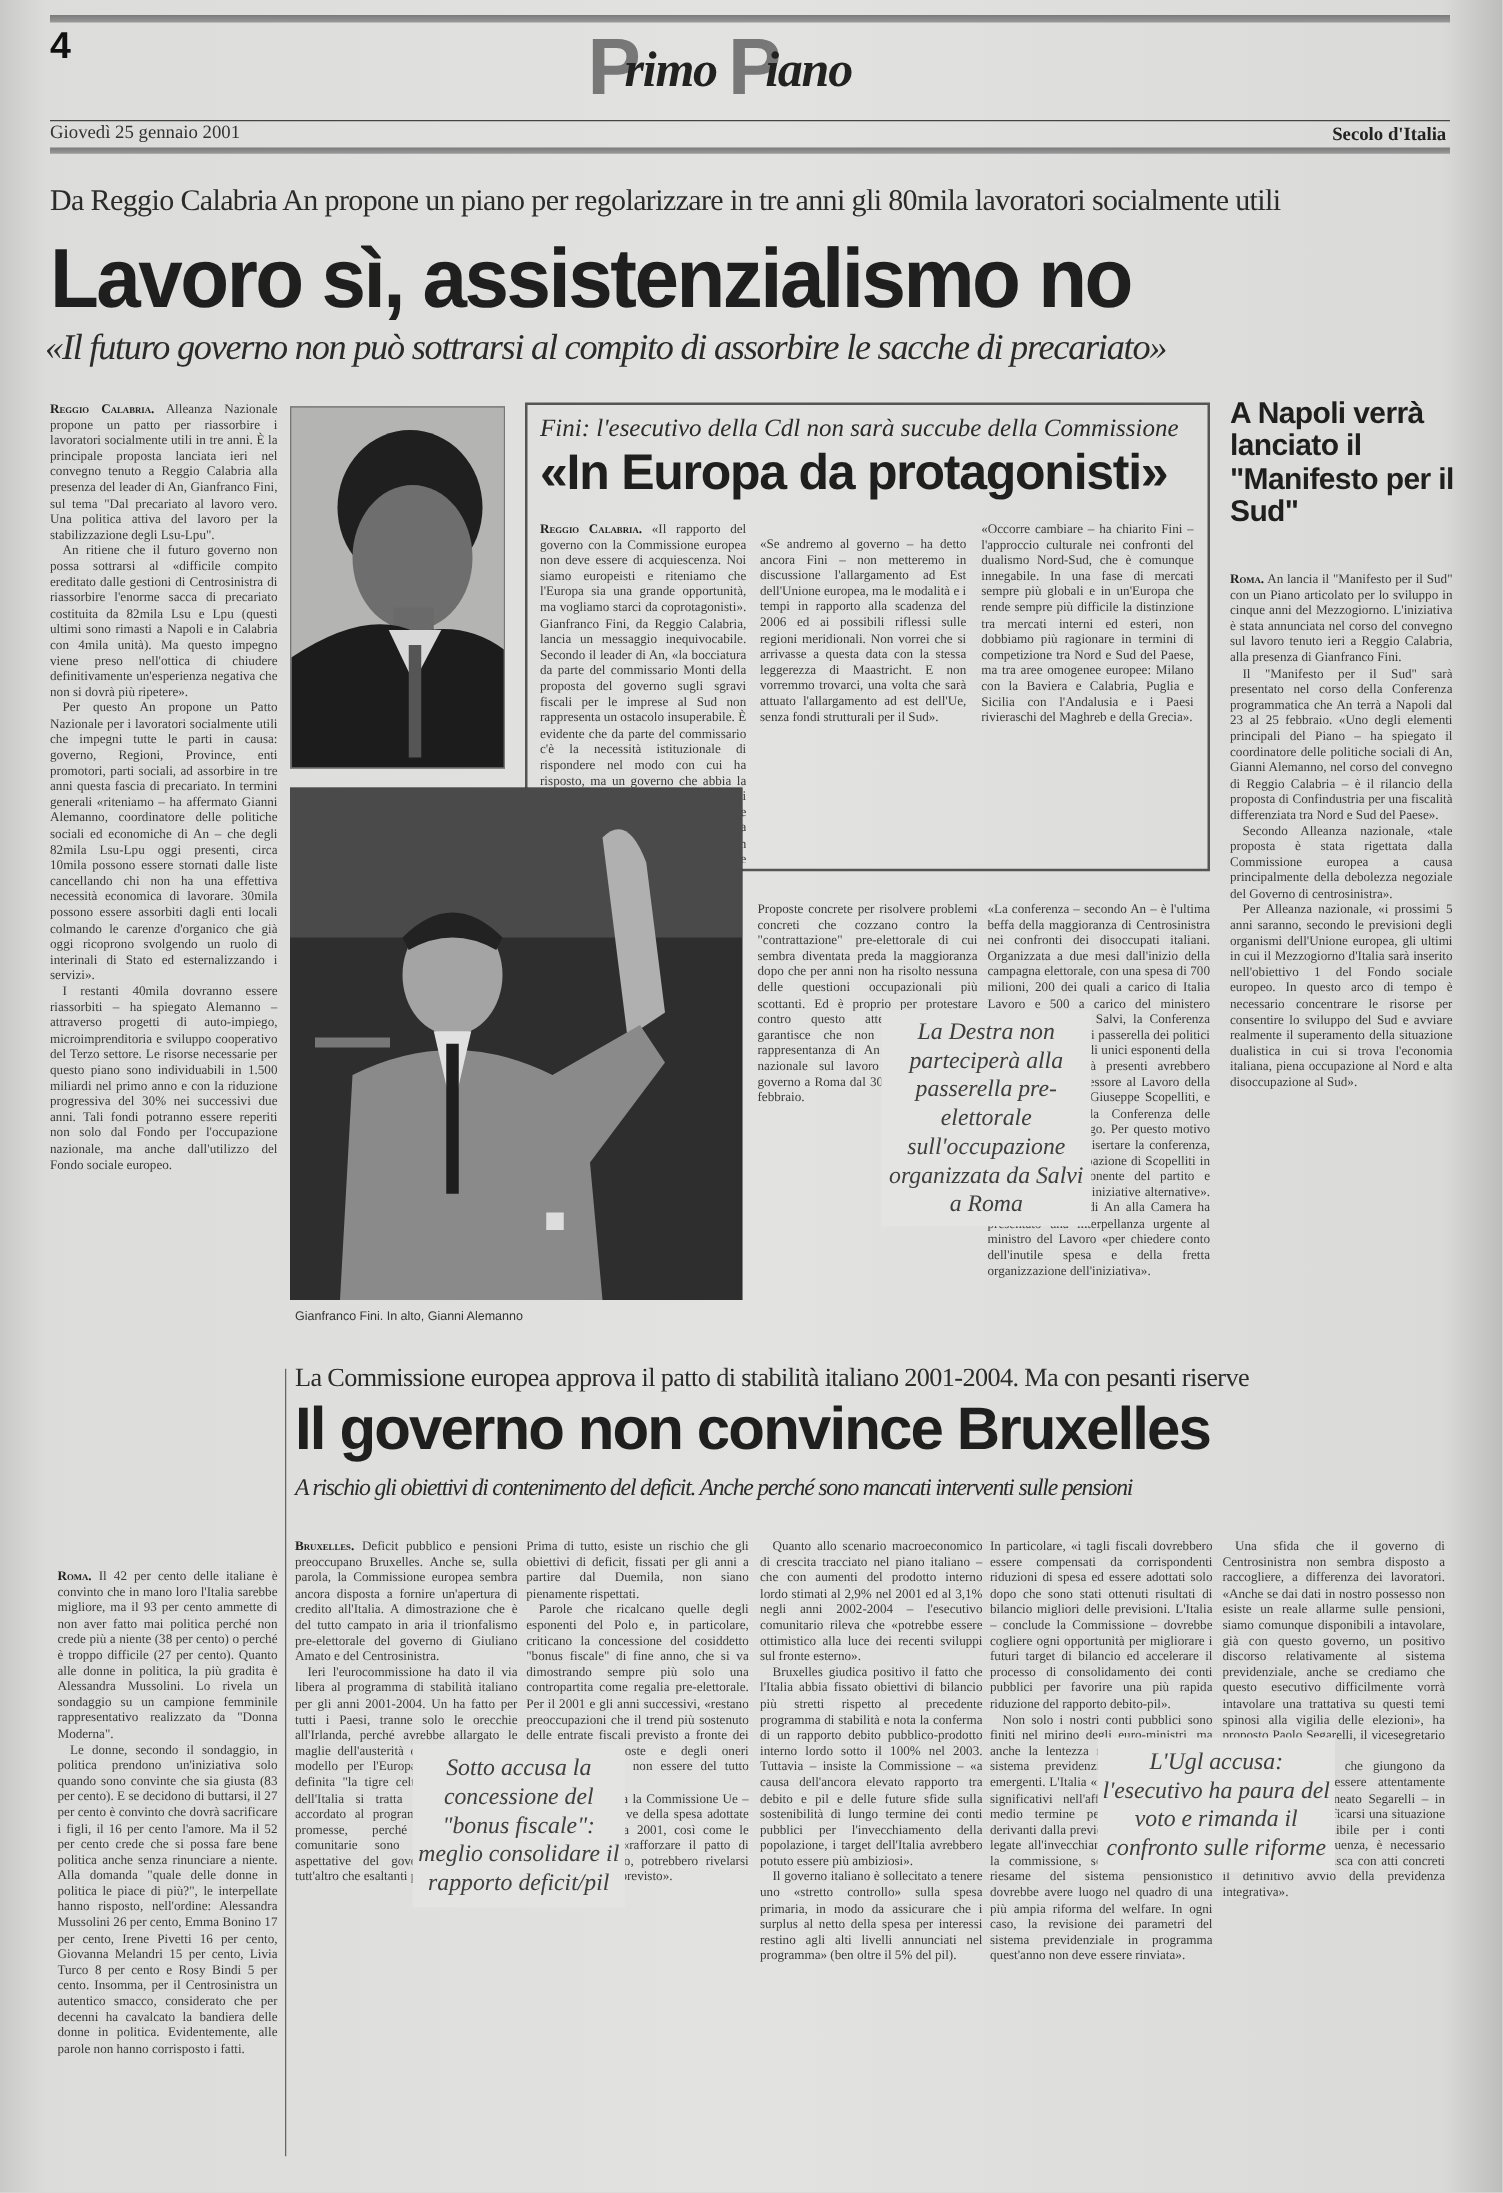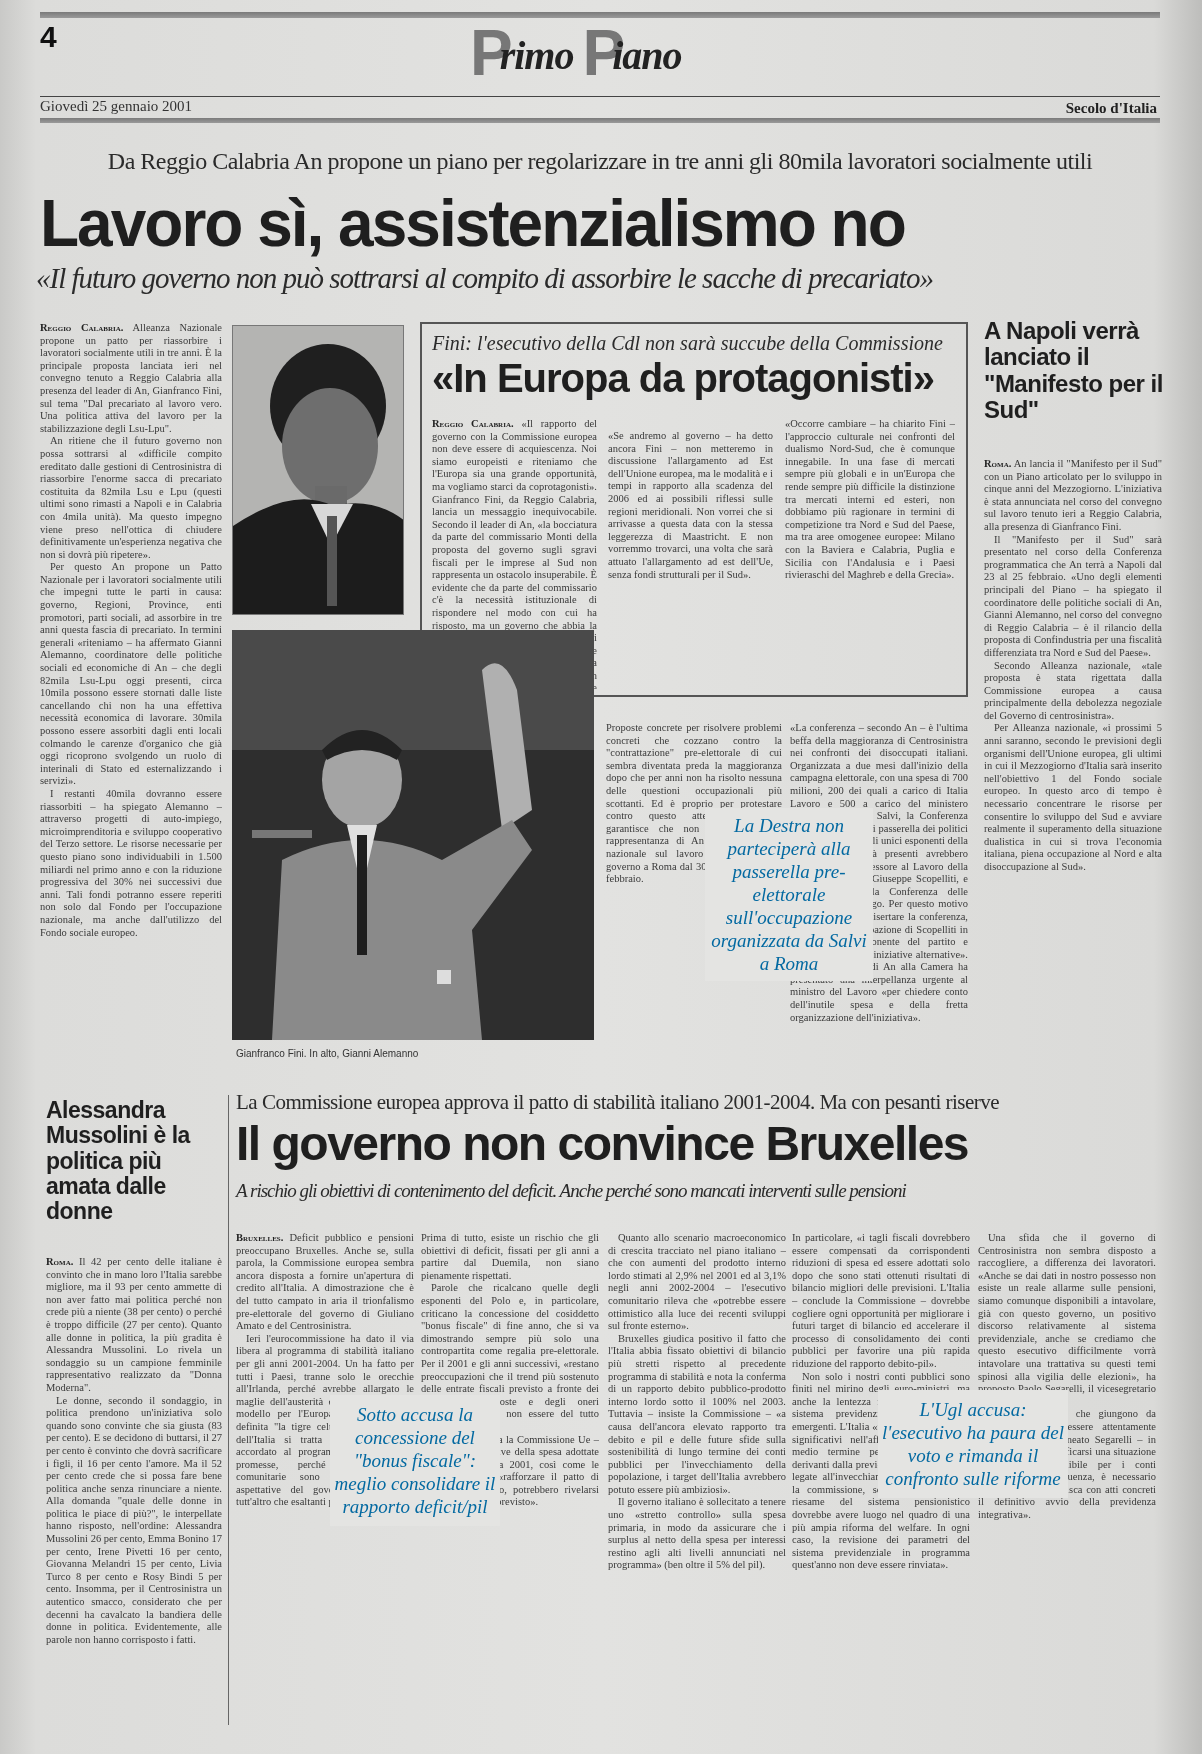--- a/index.html
+++ b/index.html
@@ -15,34 +15,34 @@
     background: linear-gradient(90deg, #c9c9c7 0%, #dcdcda 3%, #e2e2e0 50%, #dadad8 96%, #bdbdbb 100%);
   }
   .abs { position: absolute; }
   .rule-thick { position: absolute; height: 6px; background: linear-gradient(#7a7a7a, #9a9a9a); }
   .rule-thin { position: absolute; height: 2px; background: #444; }
   .page-num { left: 40px; top: 20px; font-family: "Liberation Sans", sans-serif; font-weight: bold; font-size: 30px; color: #111; }
   .section-title { left: 470px; top: 28px; font-family: "Liberation Serif", serif; font-style: italic; font-weight: bold; font-size: 40px; color: #222; letter-spacing: -1px; }
   .section-title .big { font-style: normal; font-size: 64px; color: #777; line-height: 0.8; vertical-align: -6px; margin-right: -12px; font-family: "Liberation Sans", sans-serif; }
   .date { left: 40px; top: 98px; font-size: 15px; color: #333; }
   .masthead { right: 45px; top: 100px; font-size: 15px; font-weight: bold; color: #222; }
-  .kicker { font-size: 24px; color: #2b2b2b; letter-spacing: -0.5px; text-align: center; }
+  .kicker { font-size: 24px; color: #2b2b2b; letter-spacing: -0.5px; }
   .headline { font-family: "Liberation Sans", sans-serif; font-weight: bold; color: #1f1f1f; letter-spacing: -2px; transform-origin: left top; }
   .subhead { font-style: italic; color: #2b2b2b; letter-spacing: -1px; }
   .col {
     position: absolute; font-size: 10.5px; line-height: 12.6px; text-align: justify; color: #3a3a3a;
     overflow: hidden;
   }
   .col .dateline { font-variant: small-caps; font-weight: bold; color: #222; }
   .col p { text-indent: 10px; }
   .col p.first { text-indent: 0; }
   .box { position: absolute; border: 2px solid #555; }
   .photo { position: absolute; overflow: hidden; }
   .side-head { position: absolute; font-family: "Liberation Sans", sans-serif; font-weight: bold; color: #1f1f1f; line-height: 1.1; letter-spacing: -0.5px; }
-  .pullquote { position: absolute; font-style: italic; text-align: center; color: #0369a1; background: #e4e4e2; }
+  .pullquote { position: absolute; font-style: italic; text-align: center; color: #404040; background: #e4e4e2; }
   .caption { position: absolute; font-family: "Liberation Sans", sans-serif; font-size: 10px; color: #333; }
   .vrule { position: absolute; width: 1px; background: #666; }
 </style>
 </head>
 <body>
 
 <div class="page">
 
   <div class="rule-thick" style="left:40px; top:12px; width:1120px;"></div>
   <div class="abs page-num">4</div>
@@ -115,21 +115,20 @@
   <div class="pullquote" style="left:705px; top:808px; width:168px; padding:6px 4px; font-size:19px; line-height:23px;">La Destra non parteciperà alla passerella pre-elettorale sull'occupazione organizzata da Salvi a Roma</div>
 
   <div class="side-head" style="left:984px; top:318px; width:180px; font-size:24px;">A Napoli verrà lanciato il "Manifesto per il Sud"</div>
   <div class="col" style="left:984px; top:458px; width:178px; height:604px;">
     <p class="first"><span class="dateline">Roma.</span> <span>An lancia il "Manifesto per il Sud" con un Piano articolato per lo sviluppo in cinque anni del Mezzogiorno. L'iniziativa è stata annunciata nel corso del convegno sul lavoro tenuto ieri a Reggio Calabria, alla presenza di Gianfranco Fini.</span></p>
     <p>Il "Manifesto per il Sud" sarà presentato nel corso della Conferenza programmatica che An terrà a Napoli dal 23 al 25 febbraio. «Uno degli elementi principali del Piano – ha spiegato il coordinatore delle politiche sociali di An, Gianni Alemanno, nel corso del convegno di Reggio Calabria – è il rilancio della proposta di Confindustria per una fiscalità differenziata tra Nord e Sud del Paese».</p>
     <p>Secondo Alleanza nazionale, «tale proposta è stata rigettata dalla Commissione europea a causa principalmente della debolezza negoziale del Governo di centrosinistra».</p>
     <p>Per Alleanza nazionale, «i prossimi 5 anni saranno, secondo le previsioni degli organismi dell'Unione europea, gli ultimi in cui il Mezzogiorno d'Italia sarà inserito nell'obiettivo 1 del Fondo sociale europeo. In questo arco di tempo è necessario concentrare le risorse per consentire lo sviluppo del Sud e avviare realmente il superamento della situazione dualistica in cui si trova l'economia italiana, piena occupazione al Nord e alta disoccupazione al Sud».</p>
   </div>
 
-  <div class="side-head" style="left:46px; top:1098px; width:170px; font-size:23px;">Alessandra Mussolini è la politica più amata dalle donne</div>
   <div class="col" style="left:46px; top:1256px; width:176px; height:470px;">
     <p class="first"><span class="dateline">Roma.</span> <span>Il 42 per cento delle italiane è convinto che in mano loro l'Italia sarebbe migliore, ma il 93 per cento ammette di non aver fatto mai politica perché non crede più a niente (38 per cento) o perché è troppo difficile (27 per cento). Quanto alle donne in politica, la più gradita è Alessandra Mussolini. Lo rivela un sondaggio su un campione femminile rappresentativo realizzato da "Donna Moderna".</span></p>
     <p>Le donne, secondo il sondaggio, in politica prendono un'iniziativa solo quando sono convinte che sia giusta (83 per cento). E se decidono di buttarsi, il 27 per cento è convinto che dovrà sacrificare i figli, il 16 per cento l'amore. Ma il 52 per cento crede che si possa fare bene politica anche senza rinunciare a niente. Alla domanda "quale delle donne in politica le piace di più?", le interpellate hanno risposto, nell'ordine: Alessandra Mussolini 26 per cento, Emma Bonino 17 per cento, Irene Pivetti 16 per cento, Giovanna Melandri 15 per cento, Livia Turco 8 per cento e Rosy Bindi 5 per cento. Insomma, per il Centrosinistra un autentico smacco, considerato che per decenni ha cavalcato la bandiera delle donne in politica. Evidentemente, alle parole non hanno corrisposto i fatti.</p>
   </div>
   <div class="vrule" style="left:228px; top:1095px; height:630px;"></div>
 
   <div class="abs kicker" style="left:236px; top:1090px; font-size:21px;">La Commissione europea approva il patto di stabilità italiano 2001-2004. Ma con pesanti riserve</div>
   <div class="abs headline" style="left:236px; top:1116px; font-size:48px; letter-spacing:-1.5px;">Il governo non convince Bruxelles</div>
   <div class="abs subhead" style="left:236px; top:1180px; font-size:19px; letter-spacing:-1px;">A rischio gli obiettivi di contenimento del deficit. Anche perché sono mancati interventi sulle pensioni</div>
 

